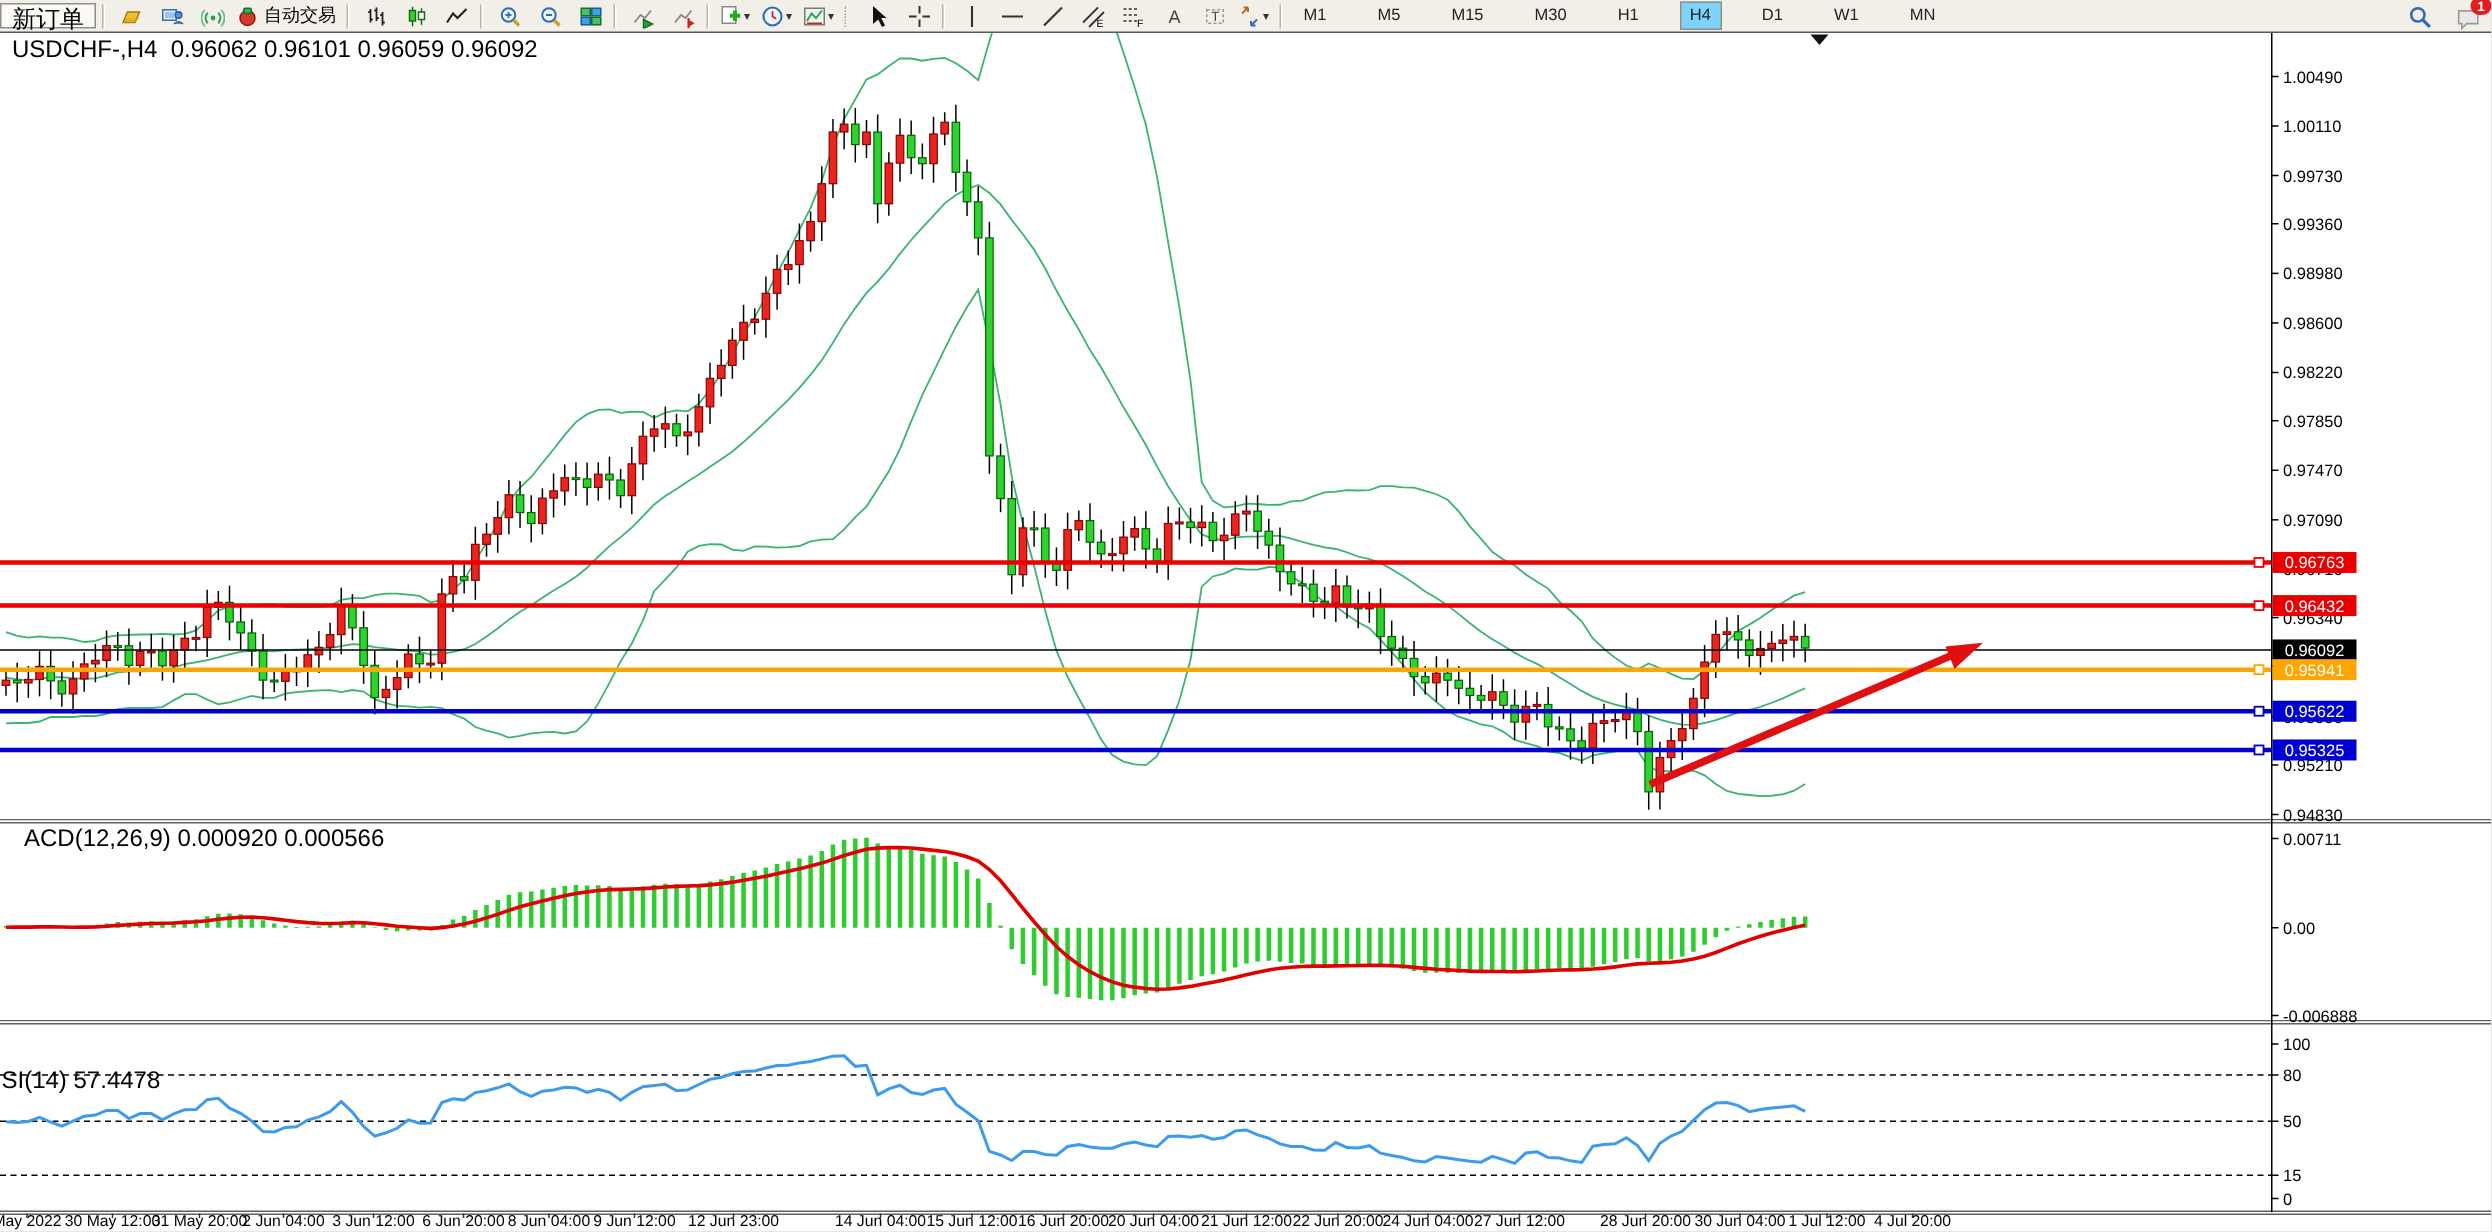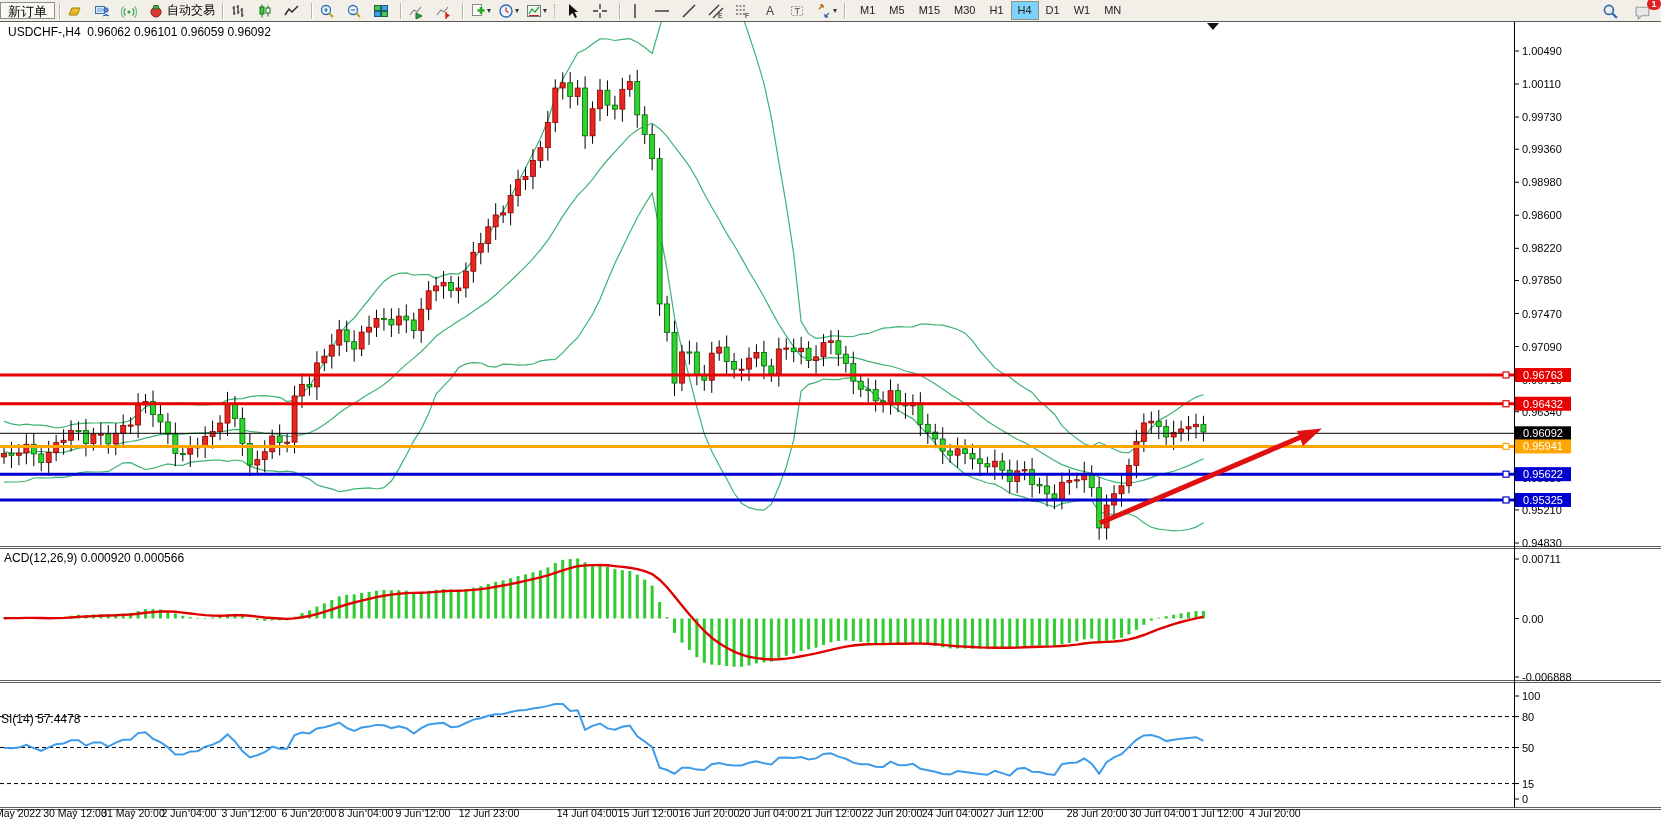--- a/index.html
+++ b/index.html
@@ -1,34 +1,34 @@
 <!DOCTYPE html>
 <html><head>
 <meta charset="utf-8">
 <style>
   html,body{margin:0;padding:0;background:#d8d4cc;font-family:"Liberation Sans",sans-serif;}
   .window{position:relative;width:1661px;height:821px;background:#ffffff;overflow:hidden;}
   
   .toolbar{position:absolute;left:0;top:0;width:1661px;height:21px;background:#f2efe9;
            border-bottom:1px solid #5a5a5a;display:flex;align-items:center;gap:1px;z-index:5;}
-  .tb-btn{height:18px;min-width:20px;display:flex;align-items:center;justify-content:space-between;
+  .tb-btn{height:18px;min-width:20px;display:flex;align-items:center;justify-content:flex-end;
           padding:0 2px;border:1px solid transparent;background:transparent;cursor:default;}
-  .tb-text{font-size:13px;color:#000;border:1px solid #8f8f84;background:#faf9f6;padding:0 7px;height:17px;}
+  .tb-text{font-size:16px;color:#000;border:1px solid #8f8f84;background:#faf9f6;padding:0 7px;height:17px;}
   .tb-auto{gap:3px;font-size:12px;color:#000;}
   .tbsep{width:1px;height:16px;background:#b9b5aa;margin:0 3px;box-shadow:1px 0 0 #fff;}
   .tbgrip{width:3px;height:14px;margin:0 3px;border-left:1px dotted #a8a49a;}
   .caret{font-size:8px;color:#333;margin-left:1px;}
-  .tb-tf{display:flex;align-items:flex-start;margin-left:4px;}
+  .tb-tf{display:flex;align-items:flex-start;margin-left:4px;gap:20px;}
   .tf-btn{font-size:11px;color:#222;padding:2px 6px;border:1px solid transparent;height:13px;line-height:13px;}
   .tf-btn.active{background:#7dd3fc;border:1px solid #8f8f84;}
   .tb-right{position:absolute;right:4px;top:1px;display:flex;align-items:center;gap:6px;}
   .badge{position:absolute;right:-5px;top:-4px;background:#e02020;color:#fff;font-size:9px;font-weight:bold;
          border-radius:7px;min-width:12px;height:12px;line-height:12px;text-align:center;padding:0 1px;}
   
-  .chart-label{position:absolute;font-size:12px;color:#000;z-index:4;white-space:pre;}
+  .chart-label{position:absolute;font-size:16px;color:#000;z-index:4;white-space:pre;}
   svg text{font-family:"Liberation Sans",sans-serif;}
 </style>
 </head>
 <body>
 
 <div class="window">
 
   <div class="toolbar">
     <button class="tb-text">新订单</button>
     <div class="tbsep"></div>
@@ -230,21 +230,21 @@
       <div class="tb-btn" style="position:relative">
         <svg width="17" height="17" viewBox="0 0 16 16">
           <path d="M2 4 h12 v8 h-7 l-3 3 v-3 h-2 z" fill="#e8e8e8" stroke="#9a9a9a"></path>
         </svg>
         <span class="badge">1</span>
       </div>
     </div>
   </div>
 
   <div class="chart-label" style="left:8px;top:25px;">USDCHF-,H4  0.96062 0.96101 0.96059 0.96092</div>
-  <div class="chart-label" style="left:4px;top:551px;">ACD(12,26,9) 0.000920 0.000566</div>
+  <div class="chart-label" style="left:16px;top:551px;">ACD(12,26,9) 0.000920 0.000566</div>
   <div class="chart-label" style="left:1px;top:712px;">SI(14) 57.4478</div>
 
   <svg id="chart-svg" width="1661" height="800" style="position:absolute;left:0;top:21px;">
       <defs>
         <clipPath id="mainClip">
           <rect x="0" y="1" width="1514" height="525"></rect>
         </clipPath>
         <clipPath id="macdClip">
           <rect x="0" y="528" width="1514" height="131"></rect>
         </clipPath>

